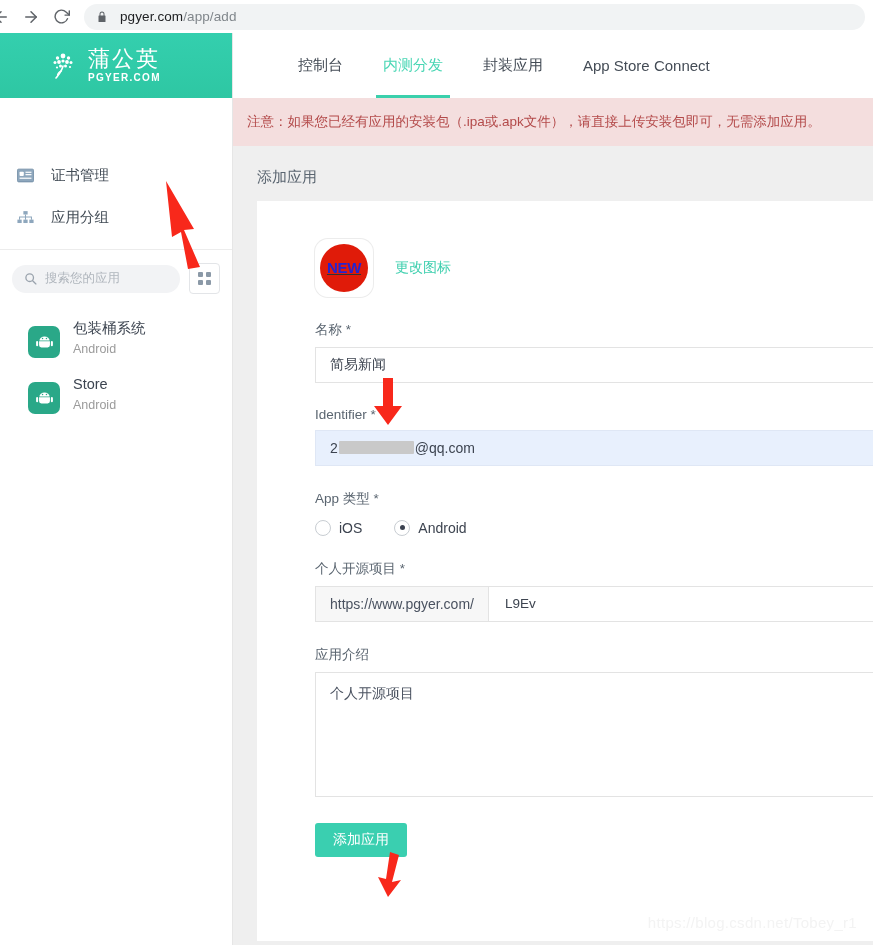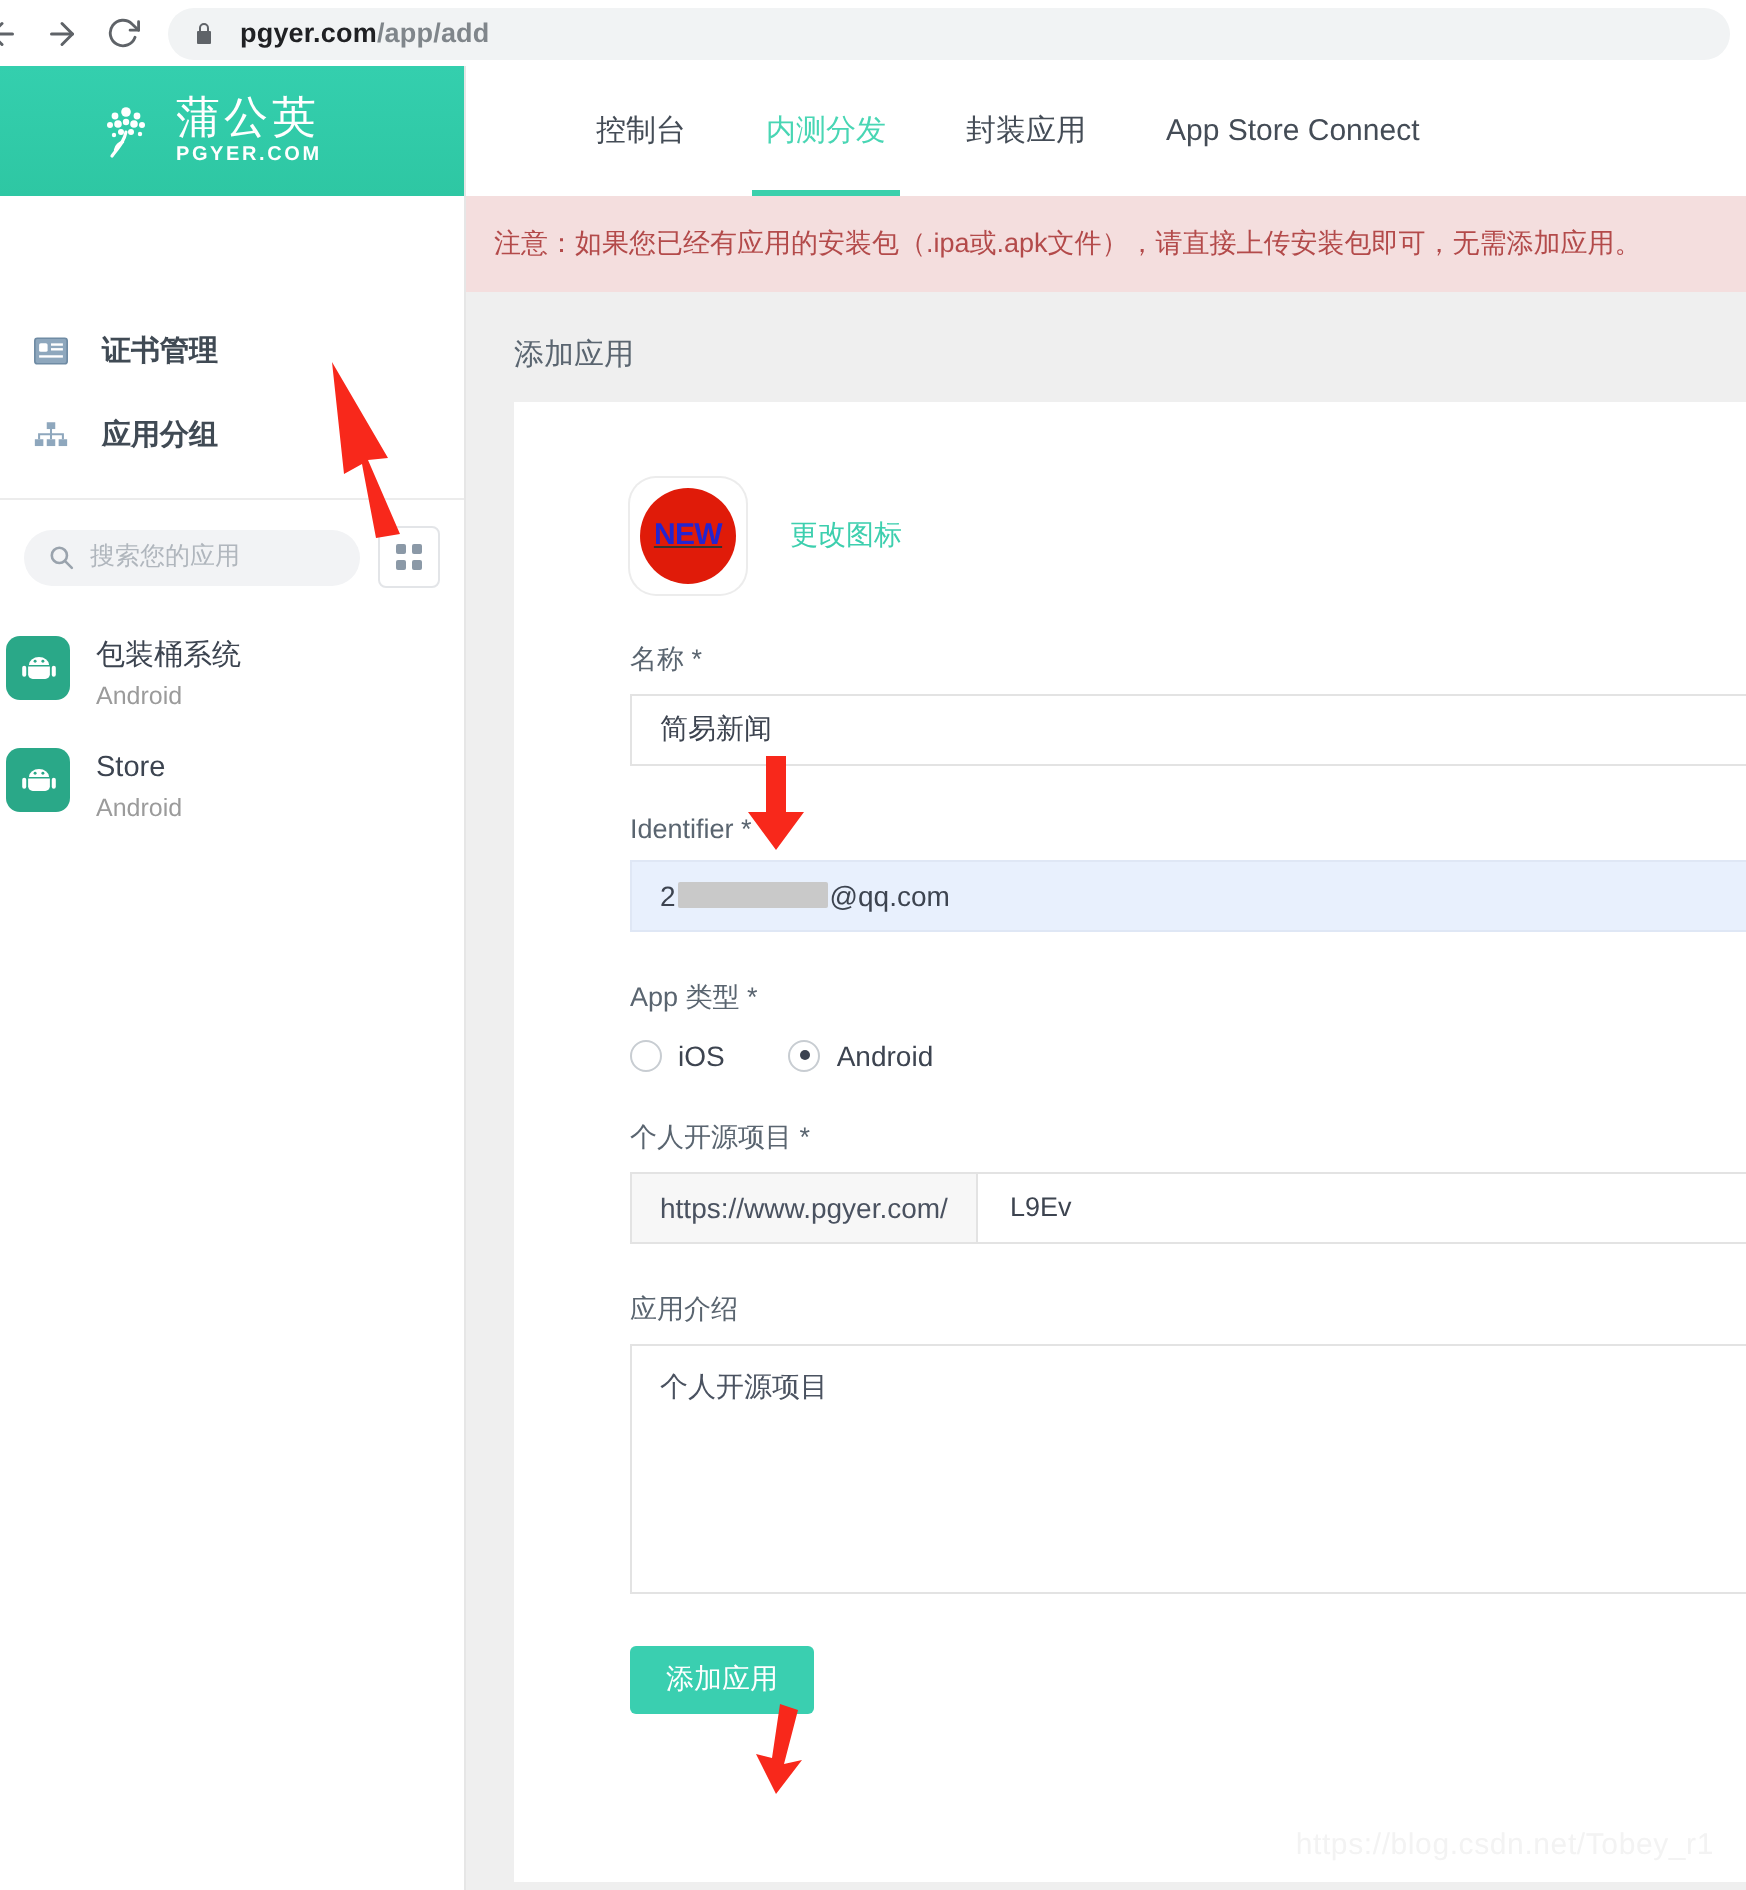--- a/index.html
+++ b/index.html
@@ -43,21 +43,20 @@
     height: 26px;
     background: #f1f3f4;
     border-radius: 13px;
     display: flex;
     align-items: center;
     margin-left: 8px;
     margin-right: 8px;
     padding-left: 12px;
     box-sizing: border-box;
     overflow: hidden;
-    font-weight: bold;
   }
   .lock-icon {
     width: 14px;
     height: 14px;
     margin-right: 10px;
     flex: none;
     color: #5f6368;
   }
   .url-text {
     font-size: 13.5px;
@@ -163,21 +162,20 @@
     font-size: 14.5px;
     color: #3fd0ad;
     text-align: center;
     padding: 5px 0;
     cursor: pointer;
   }
 
   .side-nav {
     margin-top: 56px;
     padding: 0 0 0 0;
-    font-weight: bold;
   }
   .side-item {
     display: flex;
     align-items: center;
     height: 42px;
     padding-left: 12px;
     cursor: pointer;
     box-sizing: border-box;
   }
   .side-item .ico {
@@ -242,22 +240,22 @@
   }
   .grid-btn .g i {
     background: #8b99a7;
     border-radius: 1px;
     display: block;
   }
 
   .app-list { margin-top: 16px; }
   .app-item {
     display: flex;
-    align-items: flex-start;
-    padding: 8px 3px;
+    align-items: flex-end;
+    padding: 8px 28px;
     cursor: pointer;
   }
   .app-icon {
     width: 32px; height: 32px;
     border-radius: 7px;
     background: #2aa888;
     flex: none;
     display: flex;
     align-items: center;
     justify-content: center;

